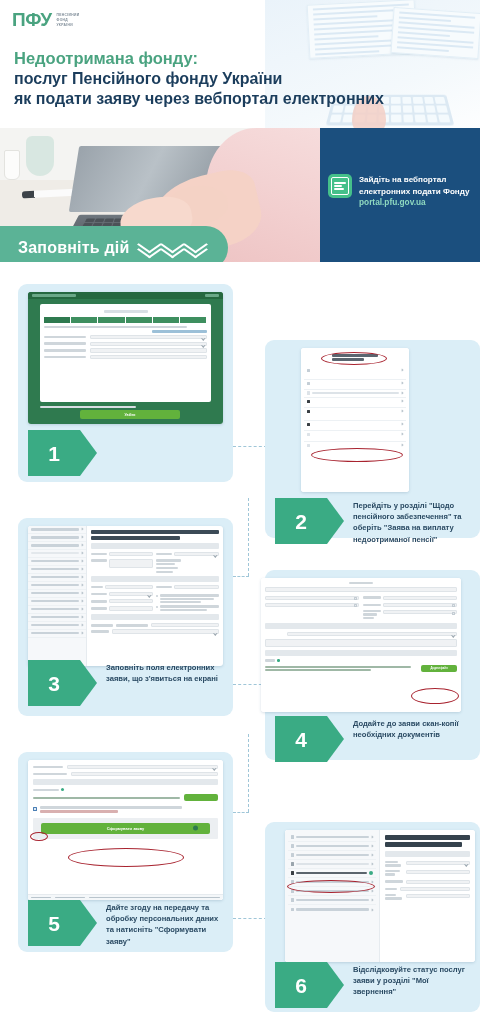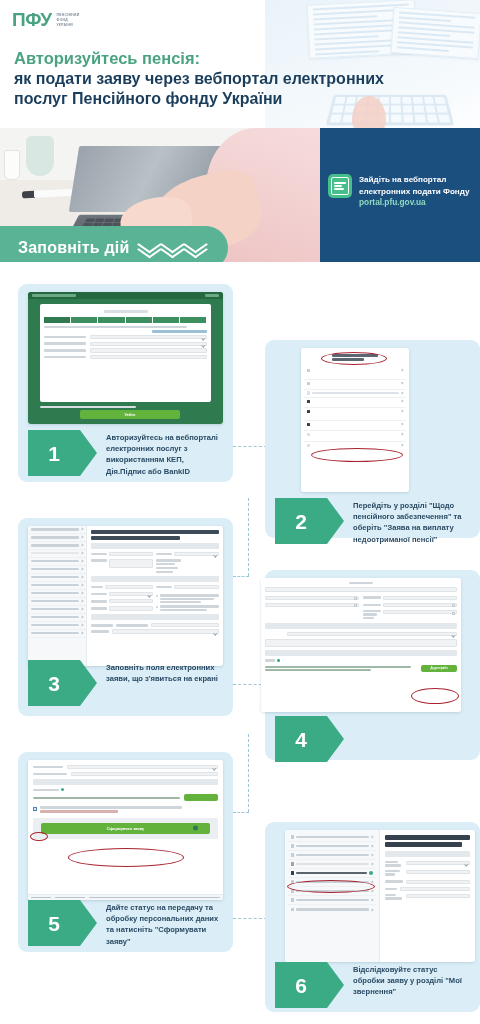--- a/index.html
+++ b/index.html
@@ -279,23 +279,23 @@
     <div class="logo">
       <span class="logo-mark">ПФУ</span>
       <span class="logo-sub">
         <span>ПЕНСІЙНИЙ</span><br>
         <span>ФОНД</span><br>
         <span>УКРАЇНИ</span>
       </span>
     </div>
 
     <div class="title-block">
-      <div class="title-accent">Авторизуйтесь пенсія:</div>
+      <div class="title-accent">Недоотримана фонду:</div>
+      <div class="title-main">послуг Пенсійного фонду України</div>
       <div class="title-main">як подати заяву через вебпортал електронних</div>
-      <div class="title-main">послуг Пенсійного фонду України</div>
     </div>
   </div>
 
   <div class="hero">
     <div class="hero-photo">
       <div class="hp-wall"></div>
       <div class="hp-desk"></div>
       <div class="hp-vase"></div>
       <div class="hp-glass"></div>
       <div class="hp-pen"></div>
@@ -435,21 +435,20 @@
           <div class="mk-lbl" style="width:56%;margin-bottom:2px;background:#d8dee3"></div>
         </div>
         <div class="mk-btn-green" style="position:absolute;left:52px;top:118px;width:100px;">
           <em>Увійти</em>
         </div>
       </div>
       <div class="step-row" style="left:10px; top:146px; width:200px;">
         <div class="step-badge">
           <span class="step-num">1</span>
         </div>
-        <div class="step-text">Авторизуйтесь на вебпорталі електронних послуг з використанням КЕП, Дія.Підпис або BankID</div>
       </div>
     </div>
 
     <div class="connector" style="left:233px; top:184px; width:34px;"></div>
     <div class="connector-v" style="left:266px; top:184px; height:52px;"></div>
     <div class="connector" style="left:266px; top:236px; width:12px;"></div>
 
     <div class="step-card" style="left:265px; top:78px; width:215px; height:198px;">
       <div class="shot" style="left:36px; top:8px; width:108px; height:144px;">
         <div style="position:absolute;inset:0;background:#ffffff;"></div>
@@ -756,20 +755,21 @@
               <em style="font-size:2.6px">Додати файл</em>
             </div>
           </div>
         </div>
         <div class="ellipse" style="left:150px; top:110px; width:48px; height:16px;"></div>
       </div>
       <div class="step-row" style="left:10px; top:146px; width:200px;">
         <div class="step-badge">
           <span class="step-num">4</span>
         </div>
+        <div class="step-text">Додайте до заяви скан-копії необхідних документів</div>
       </div>
     </div>
 
     <div class="connector-v" style="left:248px; top:472px; height:78px;"></div>
     <div class="connector" style="left:233px; top:550px; width:16px;"></div>
 
     <div class="step-card" style="left:18px; top:490px; width:215px; height:200px;">
       <div class="shot" style="left:10px; top:8px; width:195px; height:140px;">
         <div style="position:absolute;inset:0;background:#ffffff;padding:5px;">
           <div style="display:flex;gap:4px;align-items:center;margin-bottom:3px;">
@@ -810,21 +810,21 @@
             <i style="width:30px"></i>
             <i style="flex:1"></i>
         </div>
         <div class="ellipse" style="left:2px; top:72px; width:18px; height:9px;"></div>
         <div class="ellipse" style="left:40px; top:88px; width:116px; height:19px;"></div>
       </div>
       <div class="step-row" style="left:10px; top:148px; width:200px;">
         <div class="step-badge">
           <span class="step-num">5</span>
         </div>
-        <div class="step-text">Дайте статус на передачу та обробку персональних даних та натисніть "Сформувати заяву"</div>
+        <div class="step-text">Дайте згоду на передачу та обробку персональних даних та натисніть "Сформувати заяву"</div>
       </div>
     </div>
 
     <div class="connector" style="left:233px; top:656px; width:34px;"></div>
     <div class="connector-v" style="left:266px; top:656px; height:52px;"></div>
     <div class="connector" style="left:266px; top:708px; width:12px;"></div>
 
     <div class="step-card" style="left:265px; top:560px; width:215px; height:190px;">
       <div class="shot" style="left:20px; top:8px; width:190px; height:132px;">
         <div style="position:absolute;inset:0;background:#ffffff;"></div>
@@ -908,18 +908,18 @@
               </div>
             <div class="mk-field" style="flex:1"></div>
           </div>
         </div>
         <div class="ellipse" style="left:2px; top:50px; width:88px; height:13px;"></div>
       </div>
       <div class="step-row" style="left:10px; top:140px; width:200px;">
         <div class="step-badge">
           <span class="step-num">6</span>
         </div>
-        <div class="step-text">Відслідковуйте статус обробки заяву у розділі "Мої звернення"</div>
+        <div class="step-text">Відслідковуйте статус послуг заяви у розділі "Мої звернення"</div>
       </div>
     </div>
 
   </div>
 </div>
 
 </body></html>

